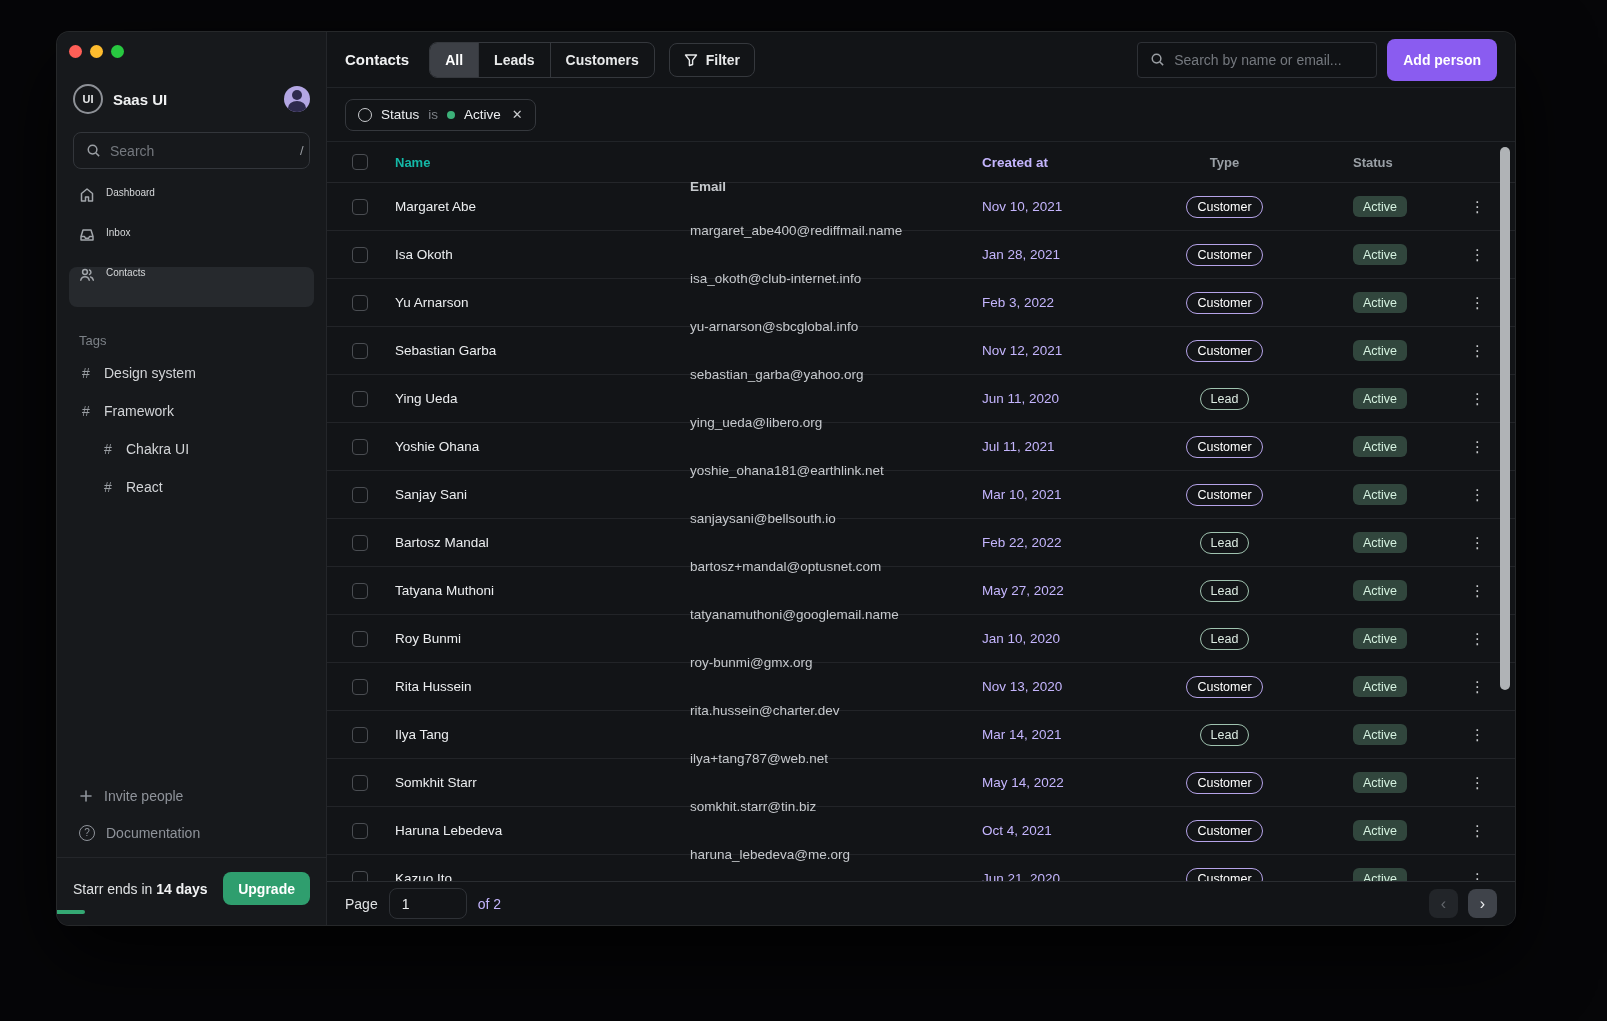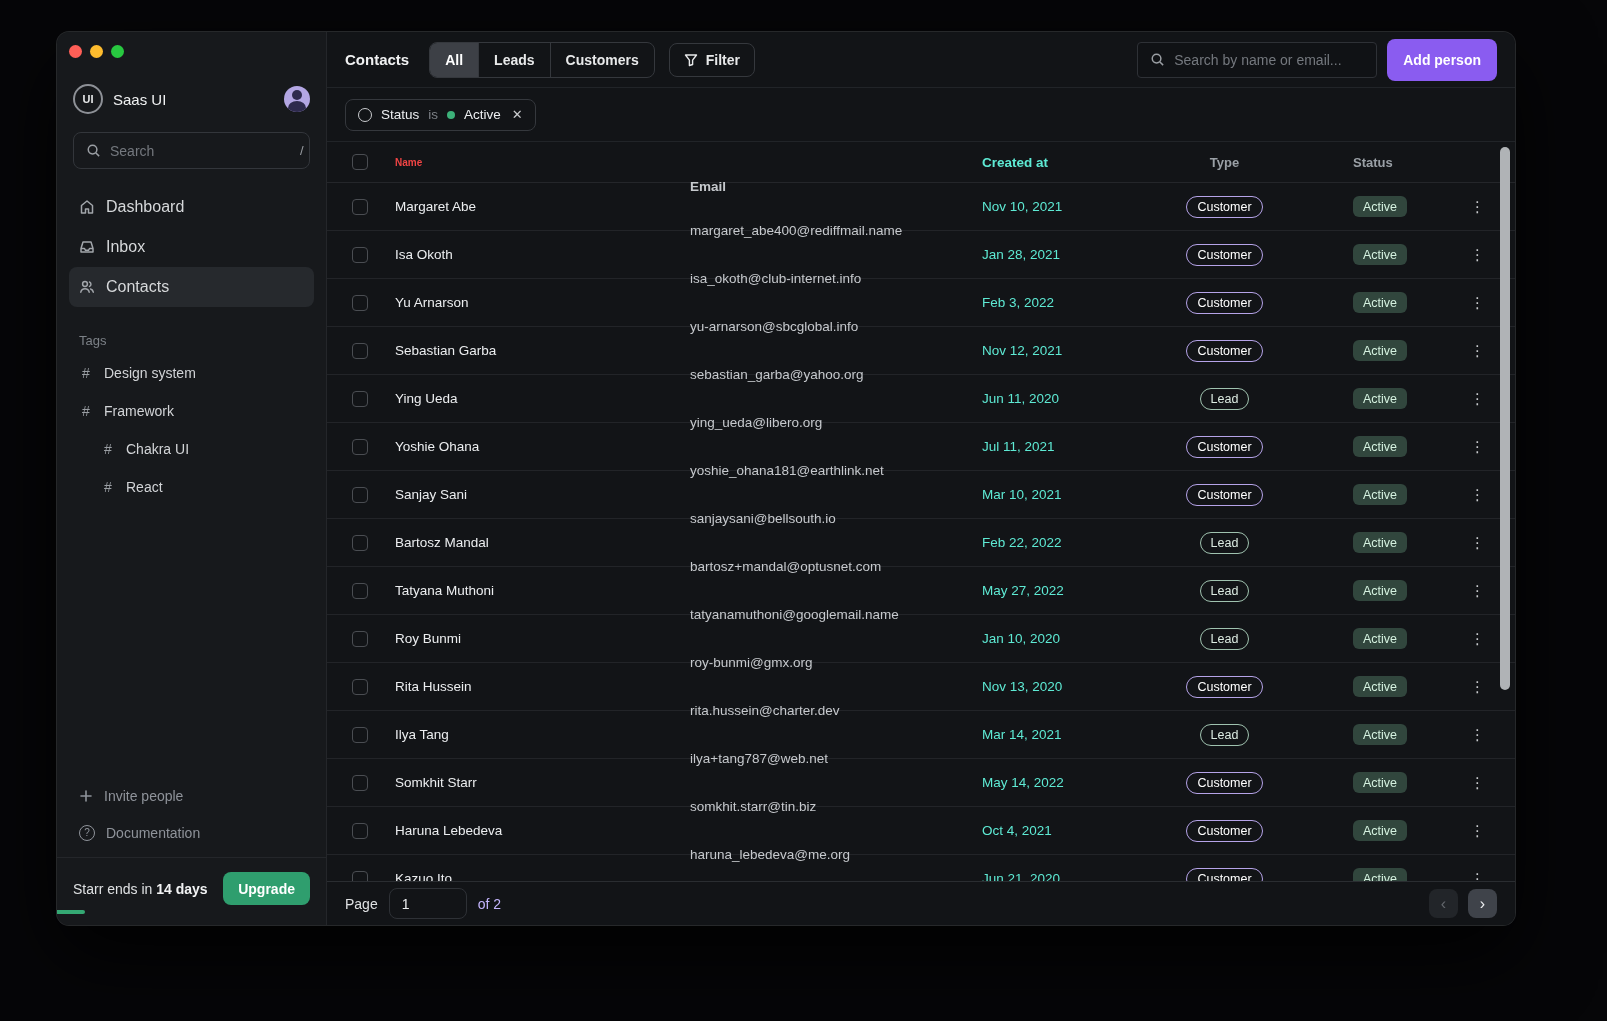--- a/index.html
+++ b/index.html
@@ -12,34 +12,34 @@
   
   .sidebar { position:relative; width:270px; flex:0 0 270px; background:#17191c;
     border-right:1px solid #24262a; display:flex; flex-direction:column; }
   .traffic { display:flex; gap:8px; padding:13px 0 0 12px; }
   .traffic span { width:13px; height:13px; border-radius:50%; display:inline-block; cursor:pointer; }
   .tl-red{background:#ff5f57;} .tl-yellow{background:#febc2e;} .tl-green{background:#28c840;}
 
   .workspace { display:flex; align-items:center; gap:10px; padding:0 16px; margin-top:26px; }
   .logo-circle { width:30px; height:30px; border:2px solid #8d9096; border-radius:50%;
     color:#e8e9ea; font-size:11px; font-weight:700; display:flex; align-items:center; justify-content:center; }
-  .workspace-name { color:#f0f1f2; font-size:15px; font-weight:400; flex:1; }
+  .workspace-name { color:#f0f1f2; font-size:15px; font-weight:700; flex:1; }
   .avatar { width:26px; height:26px; border-radius:50%; background:#b3a6e3; position:relative; overflow:hidden; }
   .avatar::before{ content:""; position:absolute; left:8px; top:4px; width:10px; height:10px; border-radius:50%; background:#2e2a4d;}
   .avatar::after{ content:""; position:absolute; left:4px; top:15px; width:18px; height:14px; border-radius:50% 50% 0 0; background:#2e2a4d;}
 
   .side-search { margin:18px 16px 0; height:37px; border:1px solid #33363b; border-radius:8px;
     display:flex; align-items:center; gap:9px; padding:0 12px; color:#74787e; }
   .side-search input { flex:1; background:transparent; border:0; outline:0; color:#e8e9ea; font-size:14px; }
   .side-search input::placeholder { color:#74787e; }
   .kbd-slash { color:#9a9ea3; font-size:13px; }
 
   .nav { margin-top:18px; padding:0 12px; }
-  .nav-item { display:flex; align-items:center; gap:11px; height:40px; padding:0 10px; border-radius:8px;
-    color:#d6d8da; font-size:16px; cursor:pointer; }
+  .nav-item { display:flex; gap:11px; height:40px; padding:0 10px; border-radius:8px;
+    color:#d6d8da; font-size:10px; cursor:pointer; }
   .nav-item .icn { color:#a2a6ab; display:flex; }
   .nav-item.active { background:#26292d; }
   .section-title { color:#7c8187; font-size:13px; margin:26px 0 6px 22px; }
   .tag-item { display:flex; align-items:center; gap:11px; height:38px; padding:0 10px; margin:0 12px; border-radius:8px;
     color:#d2d4d7; font-size:14px; cursor:pointer; }
   .tag-item .hash { color:#9a9ea3; font-size:14px; width:14px; text-align:center; }
   .tag-item.indent { padding-left:32px; }
 
   .side-spacer { flex:1; }
   .side-links { padding:0 12px 6px; }
@@ -90,23 +90,23 @@
   .chip .x { color:#c9cbce; font-size:13px; margin-left:2px; cursor:pointer; }
 
   
   .thead { height:41px; flex:0 0 41px; display:flex; align-items:center; padding-left:18px;
     border-bottom:1px solid #24262a; color:#9aa0a6; font-size:13px; font-weight:700; }
   .tbody { flex:1; overflow:hidden; }
   .trow { height:48px; display:flex; align-items:center; padding-left:18px; border-bottom:1px solid #222428; cursor:pointer; }
   .col-check { width:50px; display:flex; }
   .checkbox { width:16px; height:16px; border:1.5px solid #4a4d52; border-radius:4px; margin-left:7px; cursor:pointer; }
   .col-name { width:295px; color:#eceef0; font-size:13.5px; }
-  .thead .col-name { color:#ef4444; font-size:10px; }
+  .thead .col-name { color:#14b8a6; font-size:13px; }
   .col-email { width:292px; color:#c6c9cd; font-size:13.5px;margin-top:48px; }
-  .col-created { width:170px; color:#5eead4; font-size:13.5px; }
+  .col-created { width:170px; color:#c4b5fd; font-size:13.5px; }
   .col-type { width:145px; display:flex; justify-content:center; }
   .thead .col-type { color:#9aa0a6; }
   .col-status { width:150px; padding-left:56px; display:flex; }
   .col-actions { flex:1; display:flex; justify-content:flex-end; padding-right:30px; }
   .kebab { color:#c7c9cc; font-size:15px; letter-spacing:0; cursor:pointer; line-height:1; }
 
   .badge-type { border:1px solid; border-radius:999px; padding:3px 10px; font-size:12.5px; background:transparent; }
   .badge-type.customer { border-color:#b5a3e8; color:#ffffff; }
   .badge-type.lead { border-color:#9fc2af; color:#dcebe2; }
   .badge-status { background:#31463d; color:#d5f2e0; border-radius:6px; padding:3.5px 10px; font-size:12.5px; }

